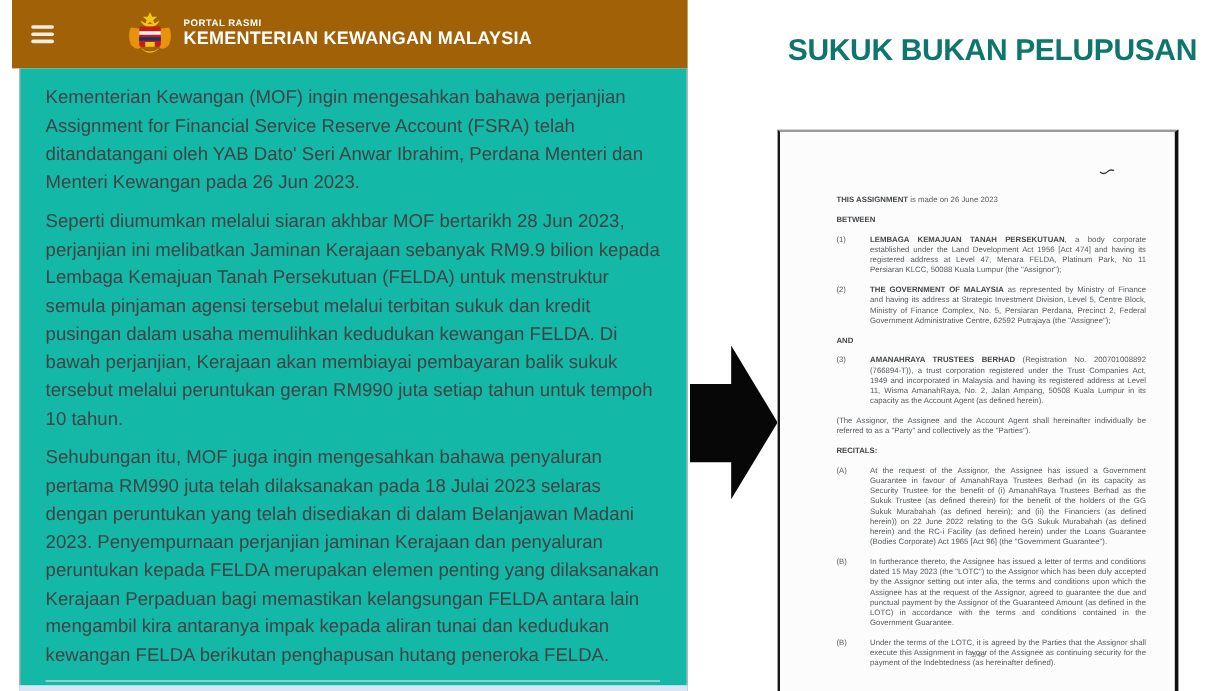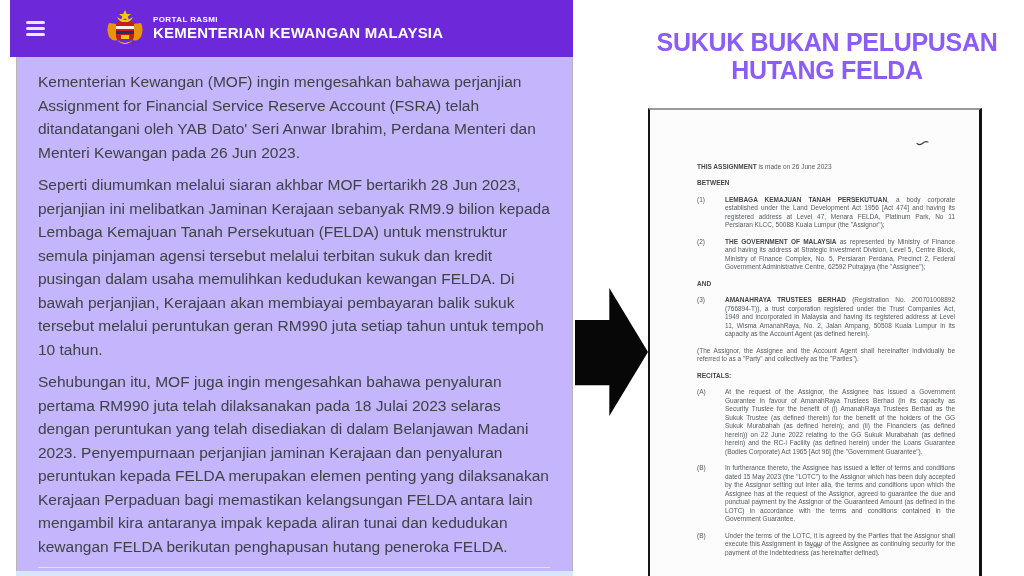--- a/index.html
+++ b/index.html
@@ -3,43 +3,43 @@
 <meta charset="utf-8">
 <style>
   * { margin: 0; padding: 0; box-sizing: border-box; }
   html, body { width: 1024px; height: 576px; background: #ffffff; overflow: hidden;
     font-family: "Liberation Sans", sans-serif; }
   .stage { position: relative; width: 1024px; height: 576px; background: #fff; }
 
   
   .portal { position: absolute; left: 10px; top: 0; width: 563px; height: 576px; }
   .portal-header { position: absolute; left: 0; top: 0; width: 563px; height: 57px;
-    background: #6d28d9; display: flex; align-items: center; }
+    background: #a16207; display: flex; align-items: center; }
   .hamburger { width: 19px; margin-left: 16px; cursor: pointer; }
   .hamburger .bar { height: 2.6px; background: rgba(255,255,255,0.88); border-radius: 2px; margin: 3.6px 0; }
   .crest { margin-left: 60px; width: 40px; height: 40px; flex: 0 0 auto; }
   .header-text { margin-left: 8px; color: #ffffff; line-height: 1.05; }
   .portal-label { font-size: 8px; font-weight: bold; letter-spacing: 0.4px; display: block; }
   .ministry-name { font-size: 15px; font-weight: bold; letter-spacing: 0.2px; display: block; margin-top: 1px; text-align: right; }
 
   .portal-body { position: absolute; left: 6px; top: 57px; width: 557px; height: 519px;
-    background: #c4b5fd; border-left: 1px solid #b7b7b7; border-right: 1px solid #b7b7b7;
+    background: #14b8a6; border-left: 1px solid #b7b7b7; border-right: 1px solid #b7b7b7;
     padding: 13px 22px 0 21px; }
   .portal-body p { font-size: 15.5px; line-height: 23.5px; color: #3e4347; margin-bottom: 9px; }
   .divider { border: none; border-top: 1px solid #e2e2e2; margin: 8px 0 13px 0; }
   .footer-strip { position: absolute; left: 6px; bottom: 0; width: 557px; height: 5px; background: #d8e6f6; }
 
   
   .big-arrow { position: absolute; left: 575px; top: 288px; width: 73px; height: 128px;
     background: #070707;
     clip-path: polygon(0 25%, 47% 25%, 47% 0, 100% 50%, 47% 100%, 47% 76%, 0 76%); }
 
   
   .annotation-title { position: absolute; left: 640px; top: 28px; width: 374px;
-    text-align: center; color: #8b5cf6; font-weight: bold; font-size: 25px; line-height: 28px;
+    text-align: center; color: #0f766e; font-weight: bold; font-size: 25px; line-height: 28px;
     letter-spacing: -0.3px; }
 
   .doc-page { position: absolute; left: 648px; top: 108px; width: 334px; height: 468px;
     background: #fcfcfc; border-left: 2px solid #161616; border-right: 3px solid #111111;
     border-top: 2px solid #9a9a9a; overflow: hidden; }
   .doc-inner { width: 660px; height: 932px; transform: scale(0.5); transform-origin: top left;
     position: relative; padding: 104px 50px 0 94px; color: #55595c; font-size: 13px;
     line-height: 17px; text-align: justify; }
   .doc-inner .blk { margin-bottom: 16px; }
   .doc-bold { font-weight: bold; color: #44484b; }
@@ -87,21 +87,20 @@
       <hr class="divider">
 
     </div>
     <div class="footer-strip"></div>
   </div>
 
   <div class="big-arrow"></div>
 
   <div class="annotation-title">
     <div>SUKUK BUKAN PELUPUSAN</div>
-    <div>HUTANG FELDA</div>
   </div>
 
   <div class="doc-page">
     <div class="doc-inner">
 
       <svg class="squiggle" width="26" height="14" viewBox="0 0 26 14">
         <path d="M2 9 Q8 14 14 8 Q18 4 24 6" stroke="#3a3a3a" stroke-width="2.2" fill="none" stroke-linecap="round"></path>
       </svg>
 
       <div class="blk"><span class="doc-bold">THIS ASSIGNMENT</span><span> is made on 26 June 2023</span></div>

